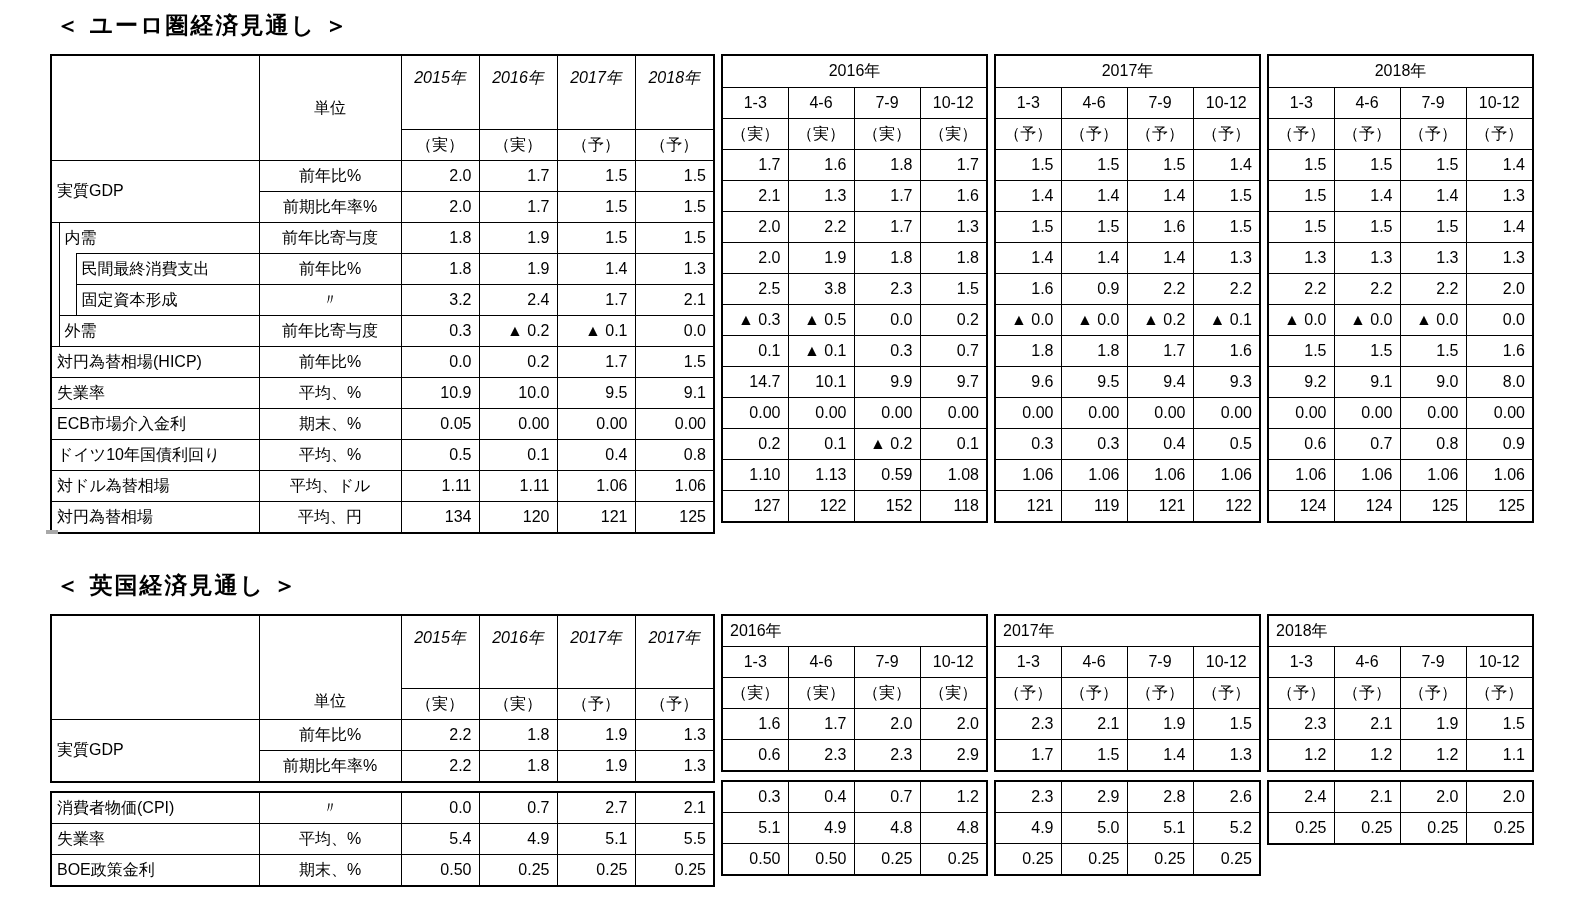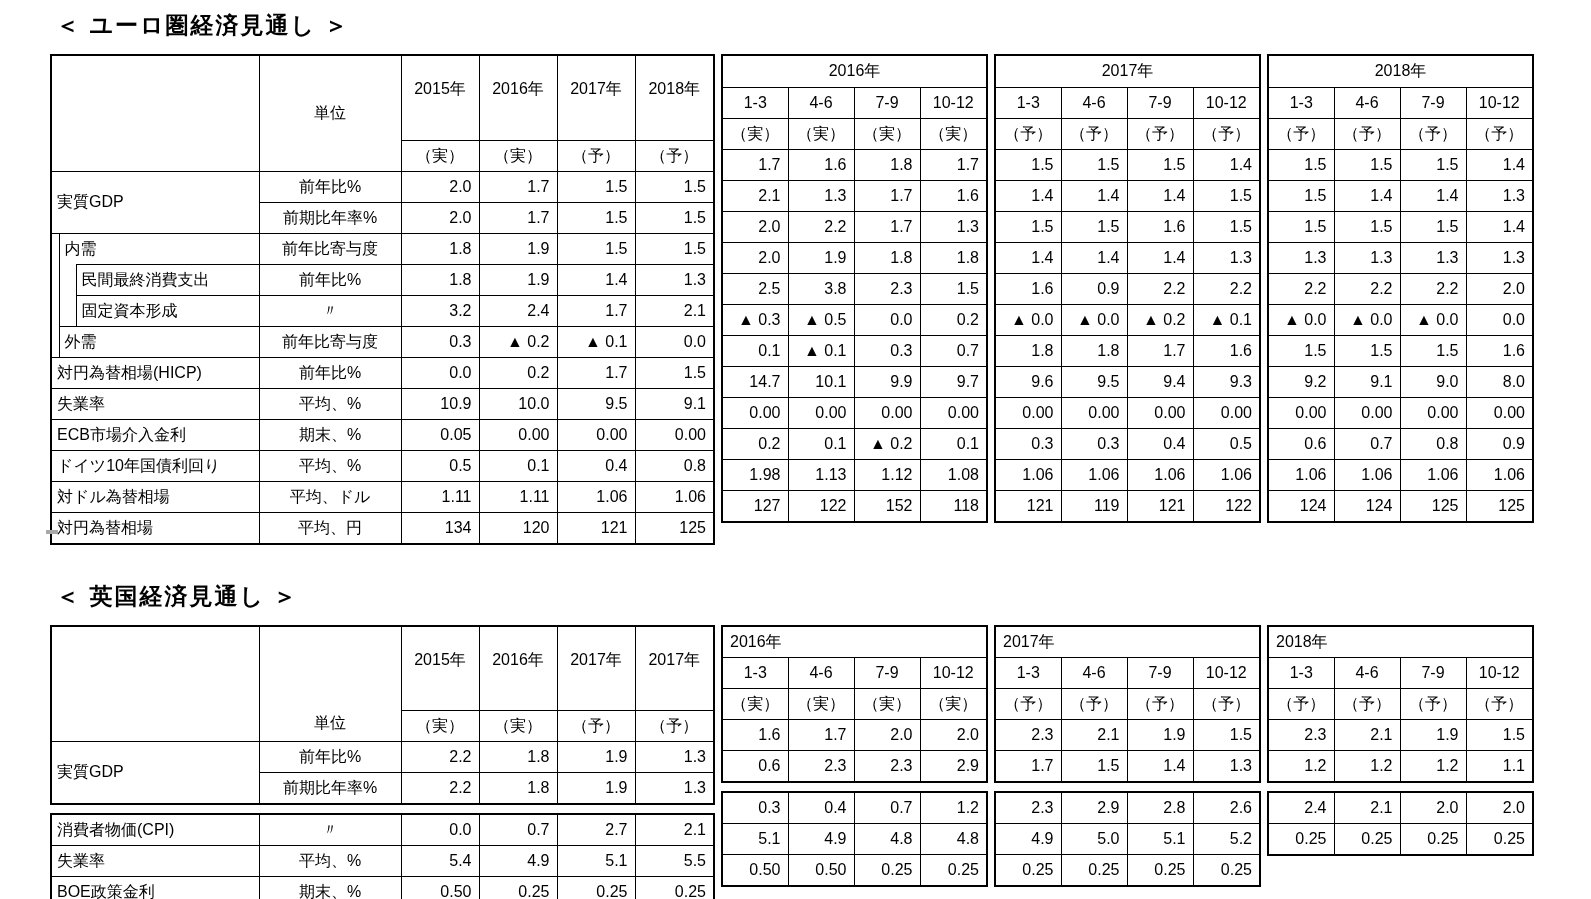--- a/index.html
+++ b/index.html
@@ -19,21 +19,21 @@
   table.blk {
     border-collapse:collapse; table-layout:fixed;
     border:2px solid #000; background:#fff;
   }
   .blk th, .blk td {
     border:1px solid #000; height:30px; padding:0;
     font-size:16px; font-weight:normal; white-space:nowrap; overflow:hidden;
     vertical-align:middle;
   }
   .blk th { text-align:center; }
-  th.year   { vertical-align:top; padding-top:23px; }
+  th.year   { vertical-align:top; padding-top:12px;font-style:italic; }
   th.unit-head.bottom { vertical-align:bottom; padding-bottom:7px; }
   th.qyear.left { text-align:left; padding-left:7px; }
   td.num  { text-align:right; padding-right:7px; }
   td.lbl  { text-align:left; padding-left:5px; }
   td.unit { text-align:center; }
   td.sp2  { border-top:none; }
   td.lbl-nb { border-bottom:none;margin-left:29px; }
   .scan-artifact {
     position:absolute; left:46px; top:530px; width:12px; height:4px;
     background:#a8a8a8;
@@ -254,23 +254,23 @@
               <td class="num">0.00</td>
               <td class="num">0.00</td>
             </tr>
             <tr>
               <td class="num">0.2</td>
               <td class="num">0.1</td>
               <td class="num">▲ 0.2</td>
               <td class="num">0.1</td>
             </tr>
             <tr>
-              <td class="num">1.98</td>
+              <td class="num">1.10</td>
               <td class="num">1.13</td>
-              <td class="num">1.12</td>
+              <td class="num">0.59</td>
               <td class="num">1.08</td>
             </tr>
             <tr>
               <td class="num">127</td>
               <td class="num">122</td>
               <td class="num">152</td>
               <td class="num">118</td>
             </tr>
           </tbody>
         </table>

